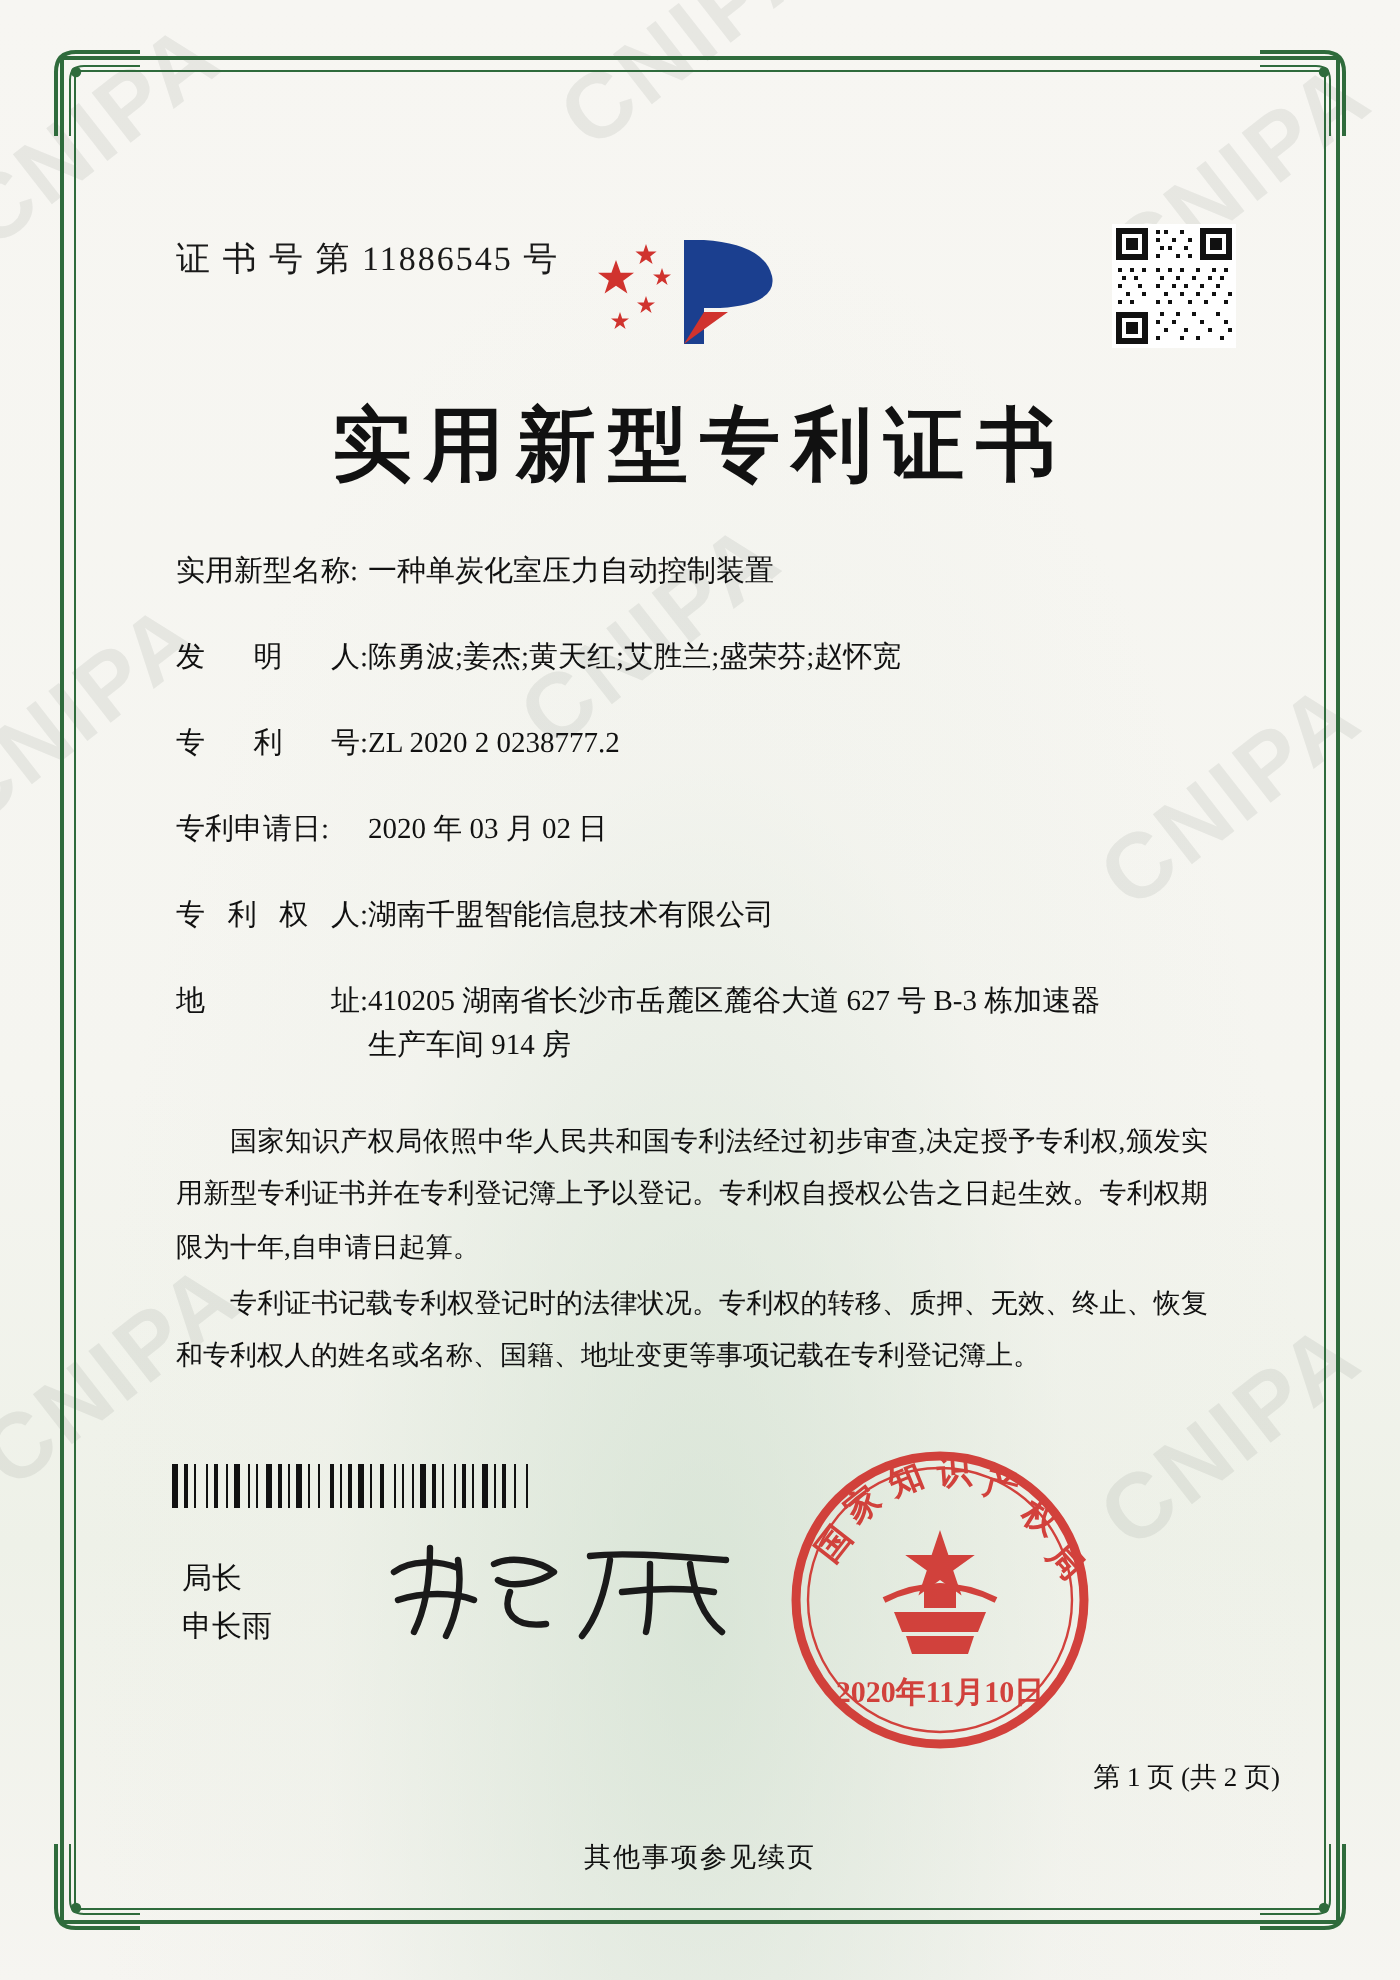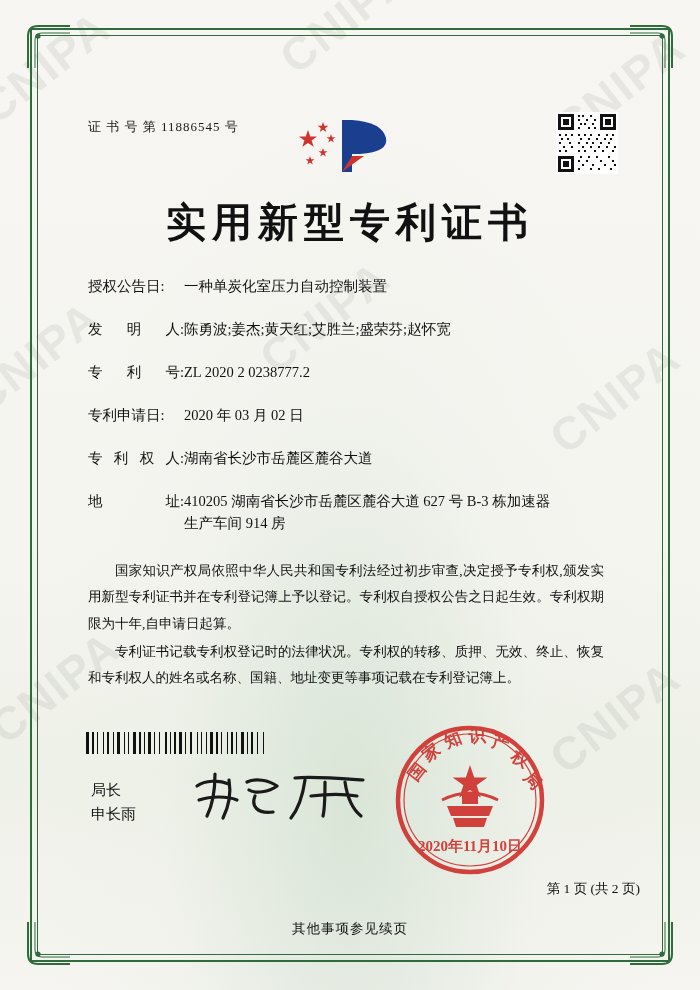--- a/index.html
+++ b/index.html
@@ -72,21 +72,21 @@
   .content {
     position: absolute;
     left: 60px; top: 60px; right: 60px; bottom: 60px;
     z-index: 4;
   }
 
   .cert-no {
     position: absolute;
     left: 28px;
     top: 58px;
-    font-size: 13px;
+    font-size: 17px;
     color: #1a1a1a;
     letter-spacing: 1px;
   }
 
   .qr {
     position: absolute;
     right: 22px;
     top: 52px;
     width: 62px;
     height: 62px;
@@ -379,42 +379,42 @@
       <path d="M62 10 Q86 13 89 25 Q91 35 66 37 L62 37 Z" fill="#ffffff" opacity="0.0"></path>
       <path d="M52 60 L62 44 L74 44 Q60 54 52 60 Z" fill="#d0332e"></path>
     </svg>
   </div>
 
   <div class="title">实用新型专利证书</div>
 
   <div class="fields">
 
     <div class="field-row">
-      <div class="field-label"><span>授权公告日</span>:</div>
+      <div class="field-label"><span>实用新型名称</span>:</div>
       <div class="field-value">一种单炭化室压力自动控制装置</div>
     </div>
 
     <div class="field-row">
       <div class="field-label"><span class="lbl-spread">发 明 人</span>:</div>
       <div class="field-value">陈勇波;姜杰;黄天红;艾胜兰;盛荣芬;赵怀宽</div>
     </div>
 
     <div class="field-row">
       <div class="field-label"><span class="lbl-spread">专 利 号</span>:</div>
       <div class="field-value">ZL 2020 2 0238777.2</div>
     </div>
 
     <div class="field-row">
       <div class="field-label"><span>专利申请日</span>:</div>
       <div class="field-value">2020 年 03 月 02 日</div>
     </div>
 
     <div class="field-row">
       <div class="field-label"><span class="lbl-spread">专 利 权 人</span>:</div>
-      <div class="field-value">湖南省长沙市岳麓区麓谷大道</div>
+      <div class="field-value">湖南千盟智能信息技术有限公司</div>
     </div>
 
     <div class="field-row">
       <div class="field-label"><span class="lbl-spread">地 址</span>:</div>
       <div class="field-value">
         <span>410205 湖南省长沙市岳麓区麓谷大道 627 号 B-3 栋加速器</span>
         <span class="line2">生产车间 914 房</span>
       </div>
     </div>
 

